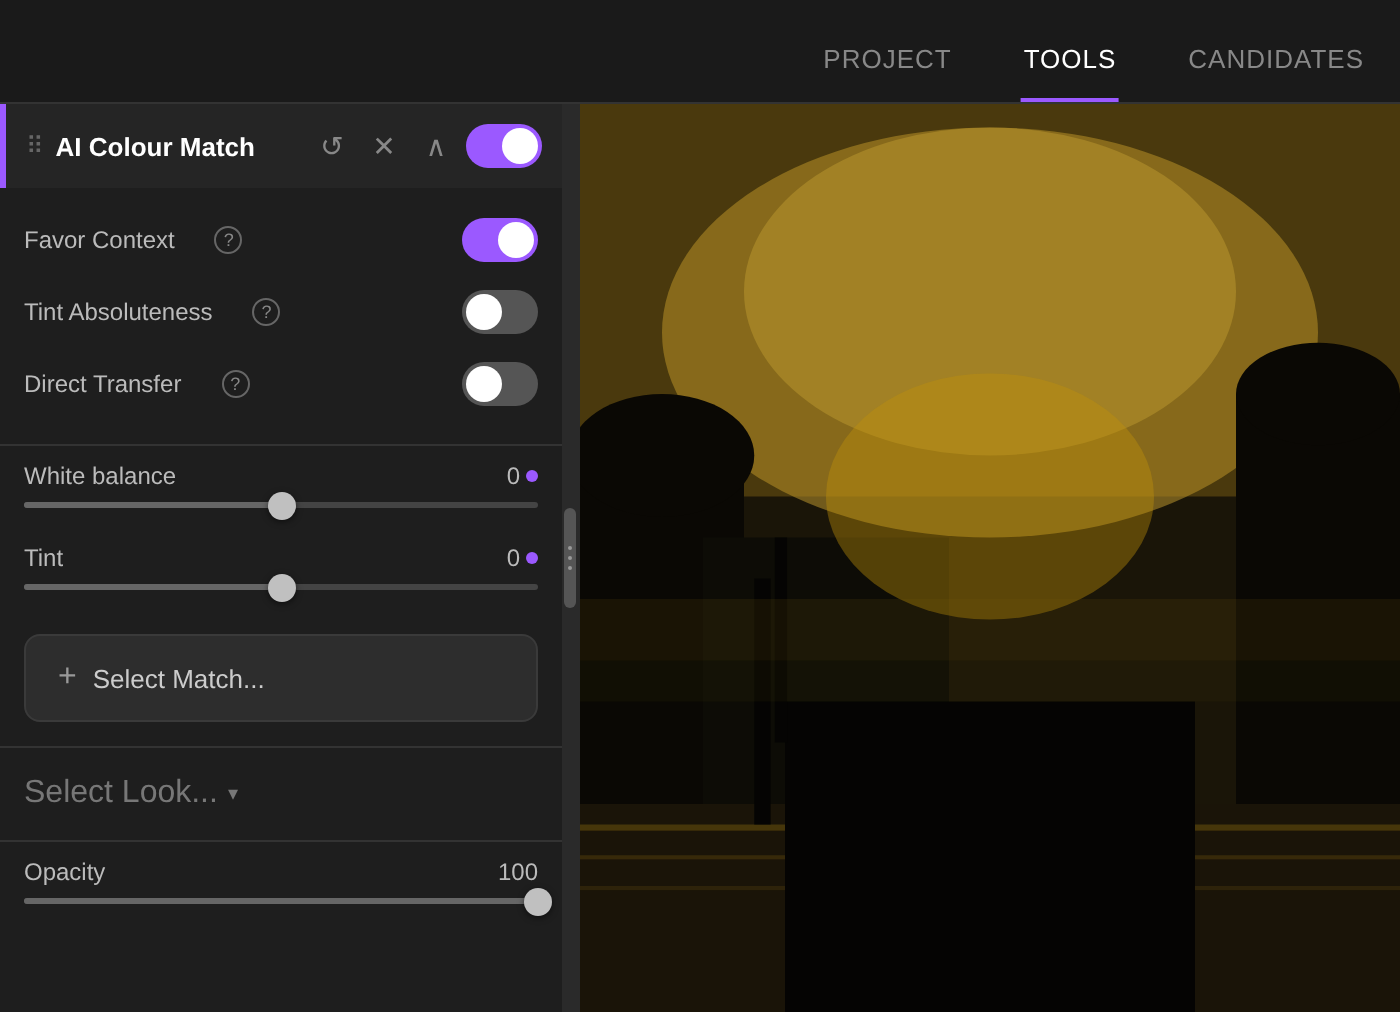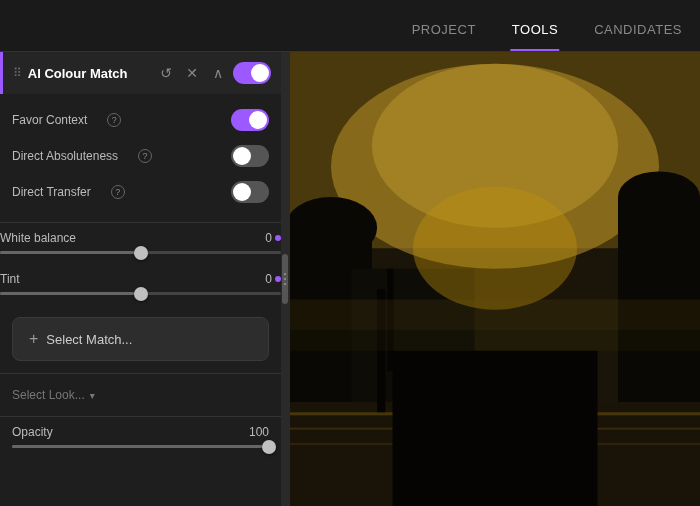--- a/index.html
+++ b/index.html
@@ -171,21 +171,21 @@
       align-items: center;
       justify-content: center;
       font-size: 9px;
       color: #888;
       cursor: pointer;
       flex-shrink: 0;
     }
 
     
     .slider-section {
-      padding: 4px 0 8px;
+      padding: 4px 12px 8px;
     }
 
     .slider-row-header {
       display: flex;
       justify-content: space-between;
       align-items: center;
       margin-bottom: 4px;
     }
 
     .slider-label {
@@ -265,21 +265,21 @@
     
     .select-look {
       display: flex;
       align-items: center;
       padding: 10px 12px;
       cursor: pointer;
       gap: 5px;
     }
 
     .select-look-label {
-      font-size: 12px;
+      font-size: 16px;
       color: #777;
     }
 
     .chevron-down {
       font-size: 10px;
       color: #777;
     }
 
     
     .opacity-section {
@@ -377,21 +377,21 @@
     <div class="settings-section">
       <div class="setting-row">
         <span class="setting-label">
           <span>Favor Context</span>
           <span class="help-icon">?</span>
         </span>
         <div class="toggle-switch"></div>
       </div>
       <div class="setting-row">
         <span class="setting-label">
-          <span>Direct Absoluteness</span>
+          <span>Tint Absoluteness</span>
           <span class="help-icon">?</span>
         </span>
         <div class="toggle-switch off"></div>
       </div>
       <div class="setting-row">
         <span class="setting-label">
           <span>Direct Transfer</span>
           <span class="help-icon">?</span>
         </span>
         <div class="toggle-switch off"></div>

